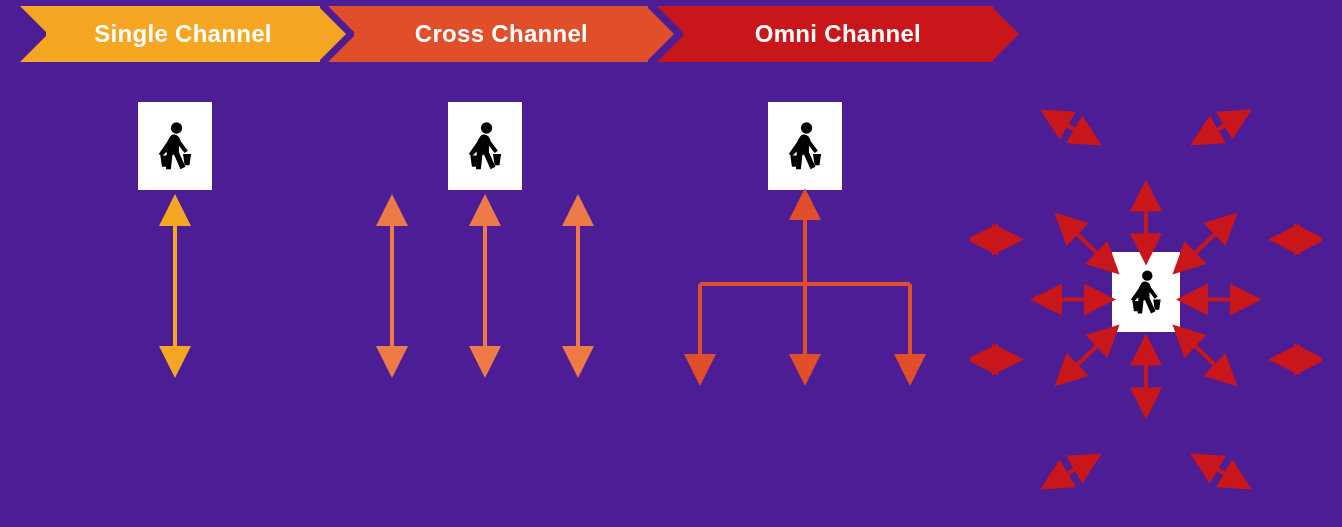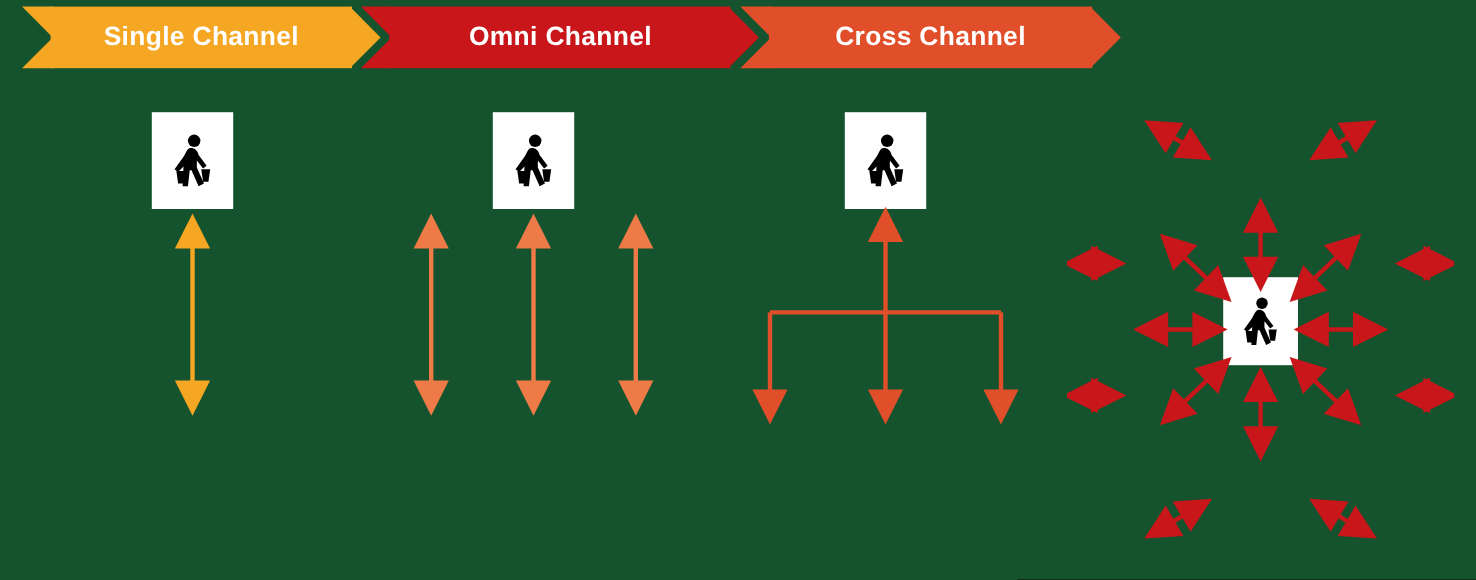--- a/index.html
+++ b/index.html
@@ -1,16 +1,16 @@
 <!DOCTYPE html>
 <html><head>
 <meta charset="utf-8">
 <style>
   html,body{margin:0;padding:0;background:#000;font-family:"Segoe UI",Arial,Helvetica,sans-serif;}
-  .stage{position:relative;width:1342px;height:527px;background:#14532d;overflow:hidden;}
+  .stage{position:relative;width:1342px;height:527px;background:#4c1d95;overflow:hidden;}
   
   .chevrons{position:absolute;top:6px;left:20px;right:20px;height:56px;white-space:nowrap;}
   .chev{position:relative;display:inline-block;height:56px;vertical-align:top;}
   .chev .body{position:absolute;top:0;bottom:0;left:26px;right:26px;}
   .chev .tail{position:absolute;left:0;top:0;width:0;height:0;border-top:28px solid;border-bottom:28px solid;border-left:28px solid transparent;}
   .chev .head{position:absolute;right:0;top:0;width:0;height:0;border-top:28px solid transparent;border-bottom:28px solid transparent;border-left:28px solid;}
   .chev .label{position:absolute;inset:0;display:flex;align-items:center;justify-content:center;color:#fff;font-weight:700;font-size:24px;letter-spacing:.3px;}
   
   .c0 .body{background:#f5a623;} .c0 .tail{border-top-color:#f5a623;border-bottom-color:#f5a623;} .c0 .head{border-left-color:#f5a623;}
   .c1 .body{background:#ee7b47;} .c1 .tail{border-top-color:#ee7b47;border-bottom-color:#ee7b47;} .c1 .head{border-left-color:#ee7b47;}
@@ -30,27 +30,27 @@
 </head>
 <body>
 
 <div class="stage">
 
   <div class="chevrons">
     <div class="chev c0" style="width:326px;">
       <div class="tail"></div><div class="body"></div><div class="head"></div>
       <div class="label">Single Channel</div>
     </div>
+    <div class="chev c2" style="width:346px;margin-left:-22px;">
+      <div class="tail"></div><div class="body"></div><div class="head"></div>
+      <div class="label">Cross Channel</div>
+    </div>
     <div class="chev c3" style="width:362px;margin-left:-22px;">
       <div class="tail"></div><div class="body"></div><div class="head"></div>
       <div class="label">Omni Channel</div>
-    </div>
-    <div class="chev c2" style="width:346px;margin-left:-22px;">
-      <div class="tail"></div><div class="body"></div><div class="head"></div>
-      <div class="label">Cross Channel</div>
     </div>
   </div>
 
   <div class="cols">
 
     <div class="col col-0">
       <div class="shopper" style="left:118px;top:10px;width:74px;height:88px;">
         <svg viewBox="0 0 64 64" fill="#000">
             <circle cx="34" cy="10" r="7"></circle>
             <path d="M30 18c5 0 8 3 9 8l9 12-4 3-7-9v8l8 18-6 3-8-18-2 0-2 18h-6l1-22-6 6-4-3 10-14c2-3 4-10 8-10z"></path>

